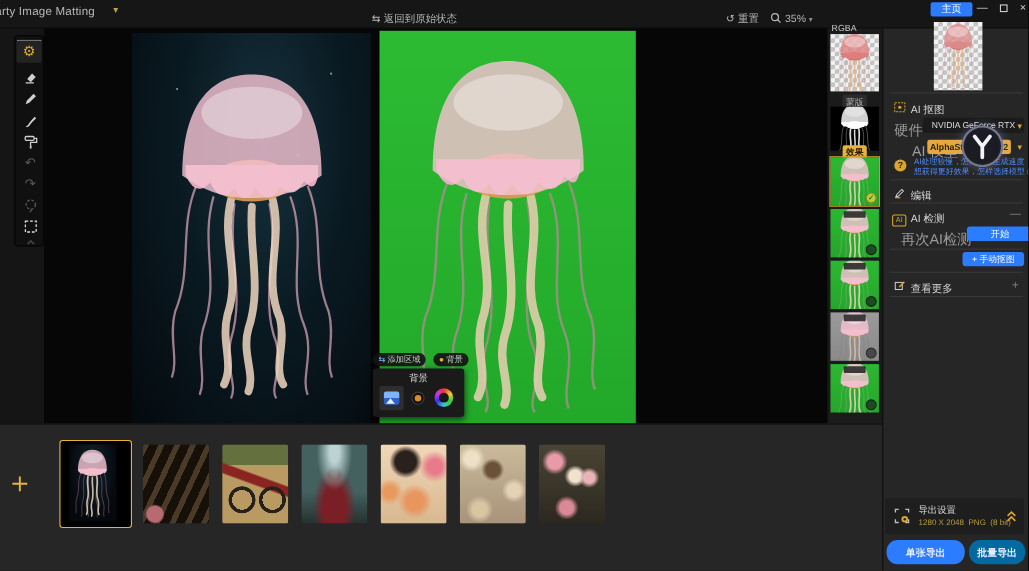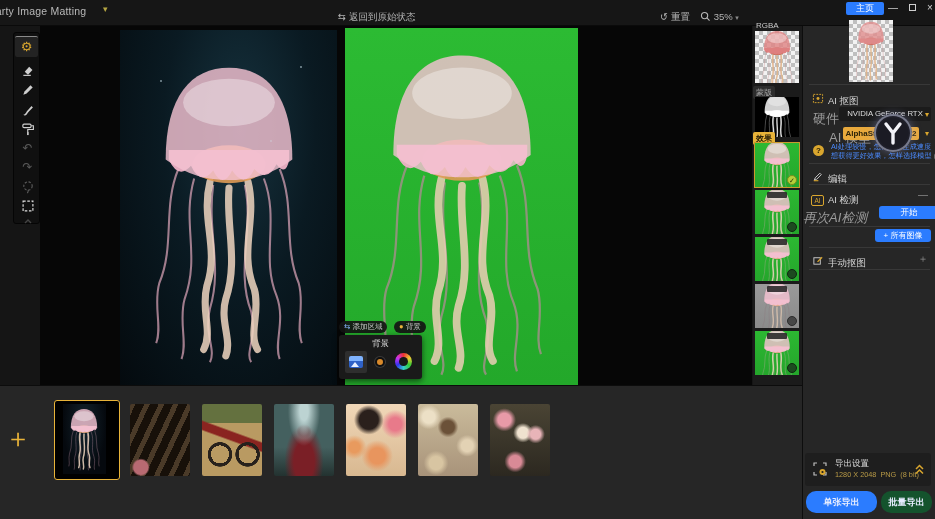--- a/index.html
+++ b/index.html
@@ -46,21 +46,21 @@
      background:linear-gradient(180deg,#7fb3ff 0 45%,#2f62c8 45%); }
   #bg-img-btn .pic::after { content:""; position:absolute; left:2px; bottom:1px; border-left:4px solid transparent; border-right:4px solid transparent; border-bottom:5px solid #e8f0ff; }
   #bg-dot-btn { left:36px; top:22px; width:10px; height:10px; border-radius:50%; background:#d98a2b; border:2px solid #101010; box-shadow:0 0 0 1px #3a3a3a; }
   #bg-wheel-btn { left:56px; top:18px; width:17px; height:17px; border-radius:50%;
      background:conic-gradient(#e33,#ec3,#3c3,#3cc,#33e,#c3e,#e33); }
   #bg-wheel-btn::after { content:""; position:absolute; left:4px; top:4px; width:9px; height:9px; border-radius:50%; background:#181818; }
 
   
   #rail { left:753px; top:26px; width:49px; height:359px; background:#1b1b1b; }
   .rail-label { left:3px; font-size:8px; color:#c9c9c9; }
-  .rail-chip { left:0; padding:1px 3px; font-size:8px; border-radius:2px; }
+  .rail-chip { left:13px; padding:1px 3px; font-size:8px; border-radius:2px; }
   .rthumb { left:2px; width:44px; overflow:hidden; }
   .checker { background:
      linear-gradient(45deg,#bfbfbf 25%,transparent 25%,transparent 75%,#bfbfbf 75%),
      linear-gradient(45deg,#bfbfbf 25%,transparent 25%,transparent 75%,#bfbfbf 75%),#f2f2f2;
      background-size:8px 8px; background-position:0 0,4px 4px; }
   .greenbg { background:linear-gradient(180deg,#2cb832,#24a62b); }
   .graybg { background:linear-gradient(180deg,#9a9a9a,#8a8a8a); }
   .maskbg { background:#000; }
   .vchip { position:absolute; left:50%; top:2px; transform:translateX(-50%); width:20px; height:6px; background:rgba(30,30,30,.85); border-radius:1px; }
   .badge { position:absolute; right:2px; bottom:2px; width:10px; height:10px; border-radius:50%; background:#1d4a20; border:1px solid #0e2a10; }
@@ -360,36 +360,36 @@
       </span><span class="sec-title">编辑</span>
       
     </div>
 
     <div class="abs divider" style="top:158px"></div>
 
     <div class="abs" style="left:8px; top:163px; width:117px;">
       <span class="sec-ic" style="border:1px solid #d9a62e;border-radius:2px;color:#d9a62e;font-size:6.5px;line-height:9px">AI</span><span class="sec-title">AI 检测</span>
       <span class="plusminus" style="right:0">—</span>
     </div>
-    <div class="abs lbl" style="left:0; top:183px;font-style:italic;">再次AI检测</div>
+    <div class="abs lbl" style="left:16px; top:183px;">再次AI检测</div>
     <div class="abs blue-btn" style="left:76px; top:180px; width:60px; height:13px; line-height:13px;">开始</div>
 
     <div class="abs divider" style="top:200px"></div>
 
-    <div class="abs blue-btn" style="left:72px; top:203px; width:56px; height:13px; line-height:13px; font-size:8px;">+ 所有图像</div>
+    <div class="abs blue-btn" style="left:72px; top:203px; width:56px; height:13px; line-height:13px; font-size:8px;">+ 手动抠图</div>
 
     <div class="abs divider" style="top:221px"></div>
 
     <div class="abs" style="left:8px; top:226px; width:117px;">
       <span class="sec-ic">
         <svg width="12" height="11" viewBox="0 0 12 12">
             <rect x="1.5" y="3" width="7" height="7" fill="none" stroke="#d0d0d0"></rect>
             <path d="M5 7 L10 1.8 L11 3 L6 8 Z" fill="#d9a62e"></path>
           </svg>
-      </span><span class="sec-title">手动抠图</span>
+      </span><span class="sec-title">查看更多</span>
       <span class="plusminus" style="right:0">＋</span>
     </div>
 
     <div class="abs divider" style="top:243px"></div>
   </div>
 
   <div id="logo-badge" class="abs">
     <svg width="38" height="38" viewBox="0 0 38 38">
       <path d="M12 10 L19 19 M26 10 L19 19 M19 19 V29" stroke="#f2f2f8" stroke-width="3.4" stroke-linecap="round" fill="none"></path>
     </svg>
@@ -409,21 +409,21 @@
       <span>PNG</span>&nbsp;
       <span>(8 bit)</span>
     </div>
     <span class="abs" style="right:6px; top:9px;">
       <svg width="11" height="14" viewBox="0 0 11 14">
           <path d="M2 7 L5.5 3.5 L9 7 M2 11.5 L5.5 8 L9 11.5" stroke="#d9a62e" fill="none" stroke-width="1.5"></path>
         </svg>
     </span>
   </div>
   <div class="abs xbtn" style="left:806px; width:71px; background:#2b7cff;">单张导出</div>
-  <div class="abs xbtn" style="left:881px; width:51px; background:#14532d;">批量导出</div>
+  <div class="abs xbtn" style="left:881px; width:51px; background:#0369a1;">批量导出</div>
 
   <div id="strip" class="abs">
 
     <div id="film-plus" class="abs"><span>＋</span></div>
 
     <div id="ftile-jelly" class="abs" style="left:54px">
       <div class="inner">
           <svg class="jelly" viewBox="0 0 120 200" width="40" height="66" style="margin:1px 0 0 1px">
             <use href="#jelly"></use>
           </svg>

